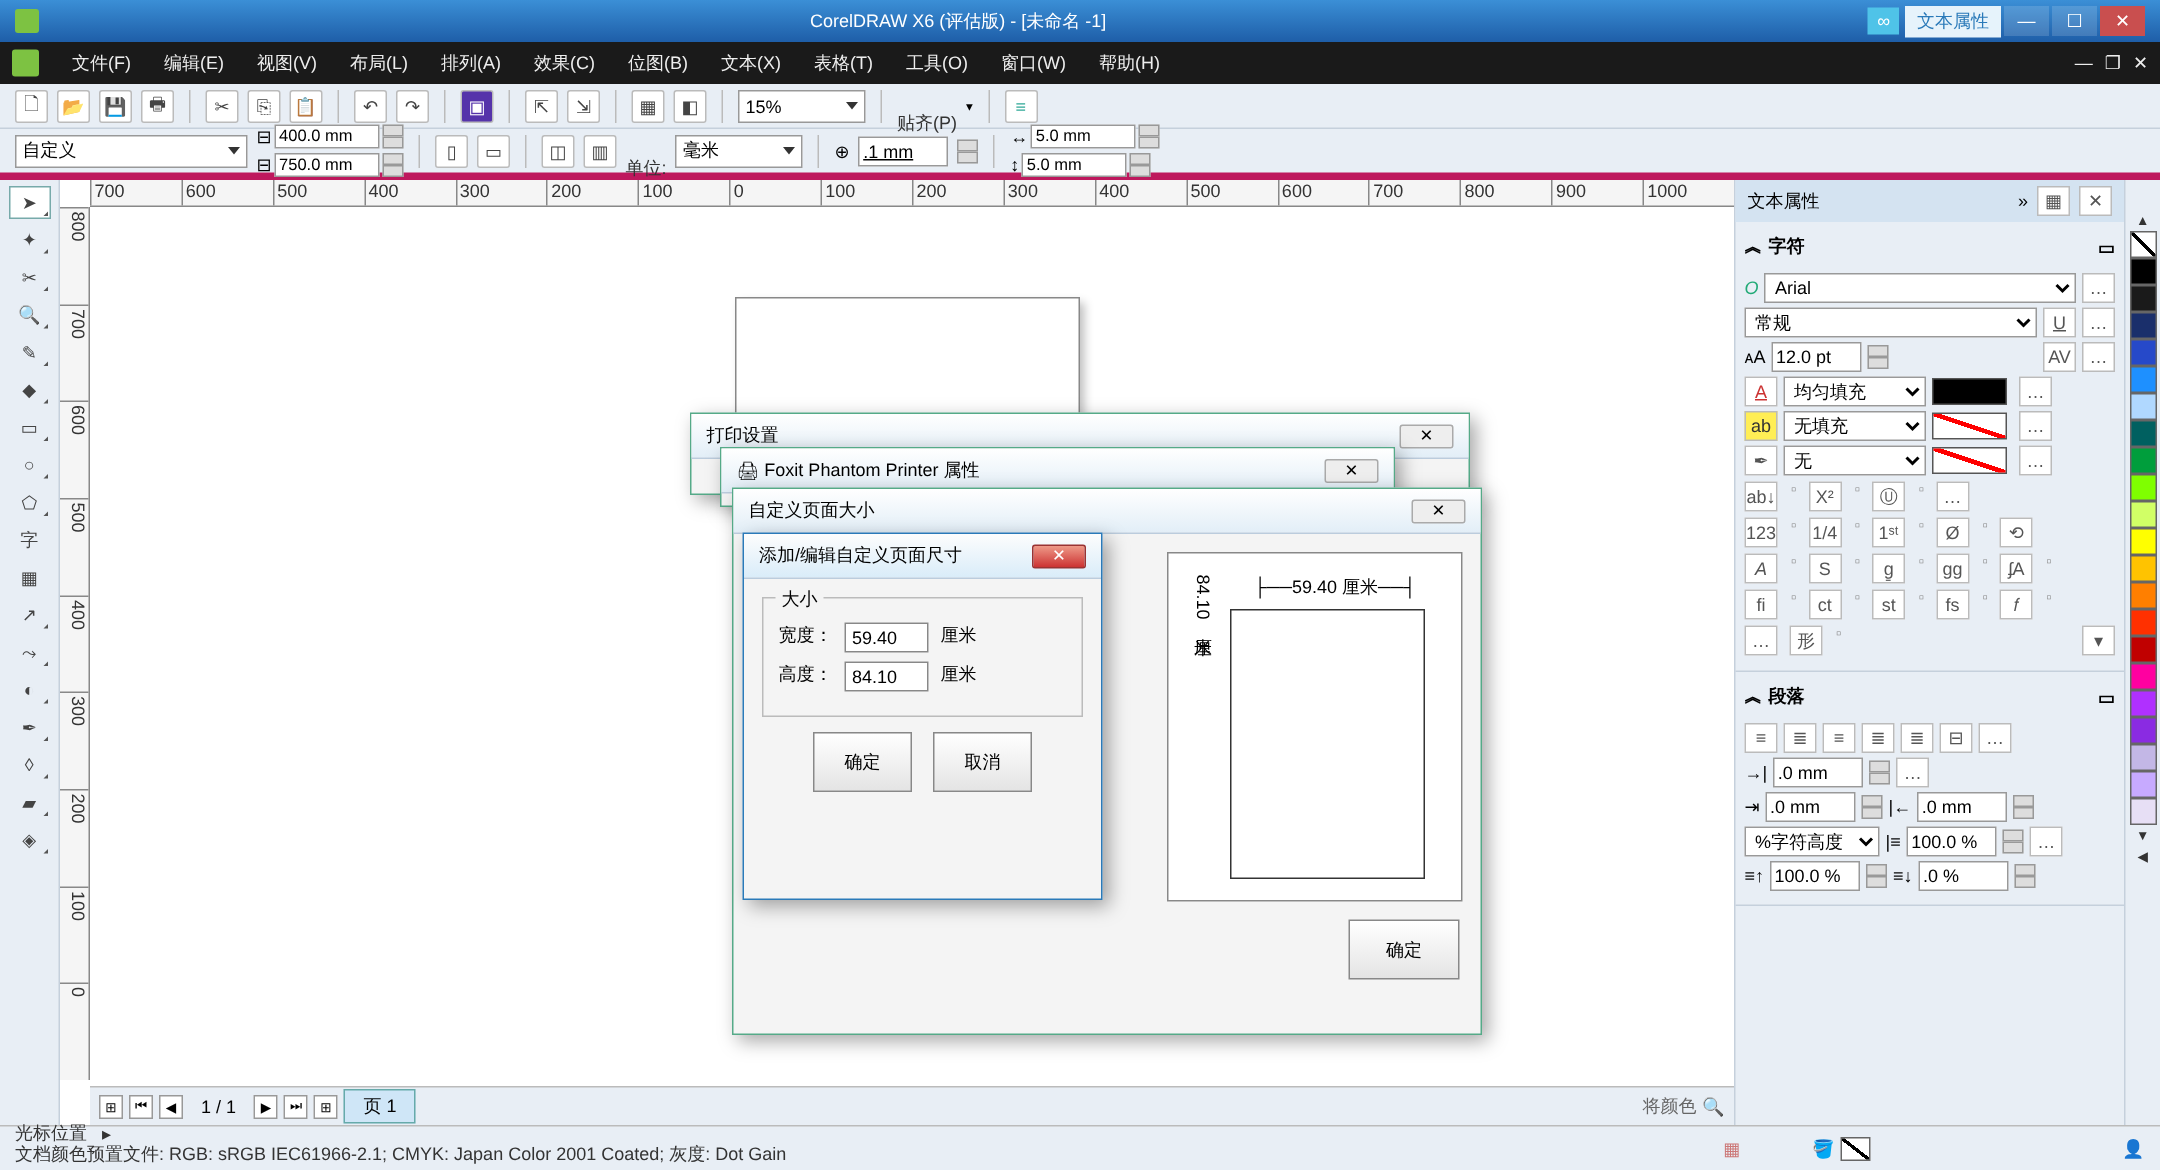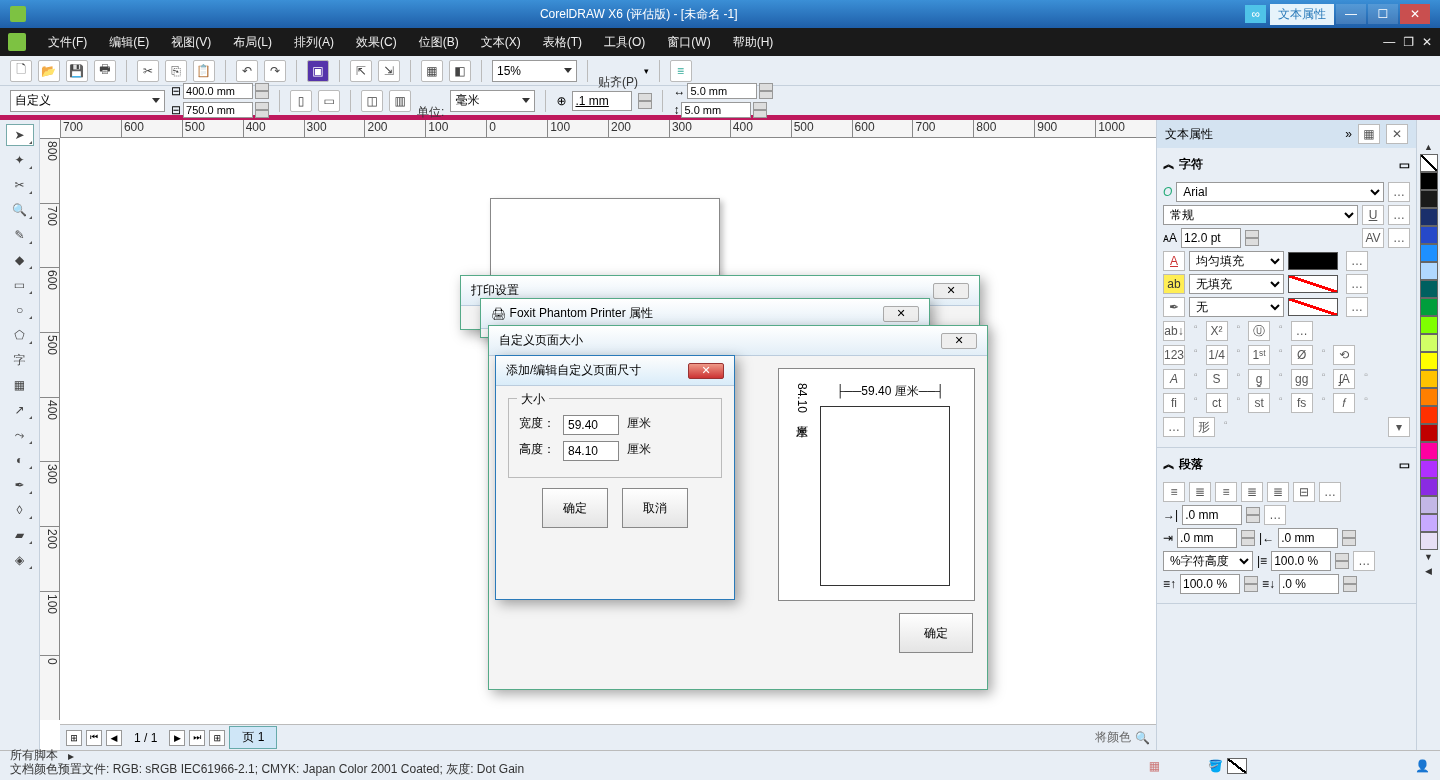--- a/index.html
+++ b/index.html
@@ -509,21 +509,21 @@
     <div class="sw" style="background:#c3b7e6"></div>
     <div class="sw" style="background:#c7aaff"></div>
     <div class="sw" style="background:#e7dff5"></div>
     <div class="nav">▼</div>
     <div class="nav">◀</div>
   </div>
 </div>
 
 <div class="status">
   <div style="position:absolute;bottom:16px;left:10px" class="cursor">
-      <span>所有脚本</span>
+      <span>光标位置</span>
       <span>▸</span>
     </div>
   <div style="position:absolute;bottom:2px;left:10px">文档颜色预置文件: RGB: sRGB IEC61966-2.1; CMYK: Japan Color 2001 Coated; 灰度: Dot Gain</div>
   <div class="swgroup">
     <span style="color:#c77">▦</span>
     <span style="width:40px"></span>
     <span>🪣</span>
     <div class="sw2" style="background:#fff;position:relative">
         <div style="position:absolute;inset:0;background:linear-gradient(to top right,transparent 45%,#000 45%,#000 55%,transparent 55%)"></div>
       </div>

